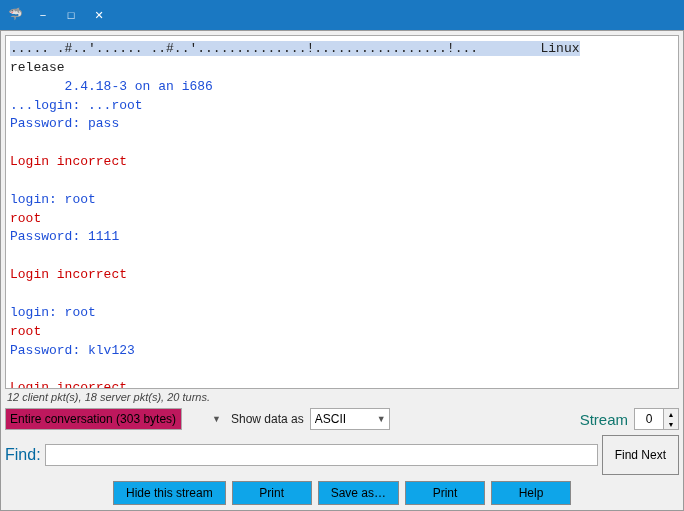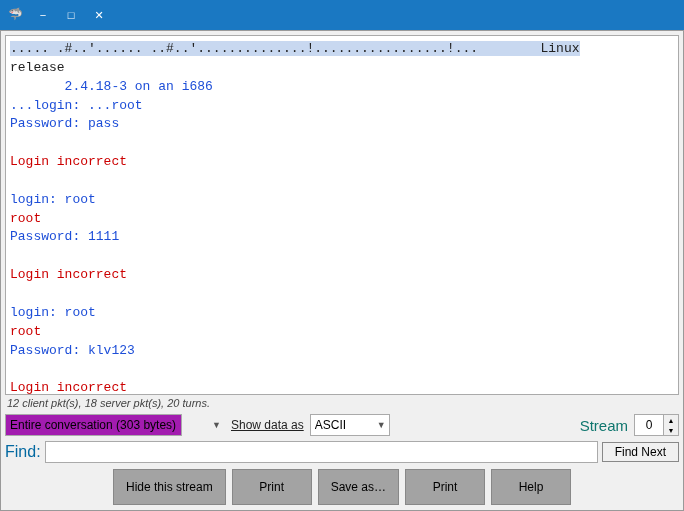--- a/index.html
+++ b/index.html
@@ -90,21 +90,21 @@
       display: flex;
       align-items: center;
       padding: 3px 4px;
       gap: 6px;
     }
 
     .dropdown-wide {
       flex: 0 0 220px;
       height: 22px;
       border: 1px solid #aaa;
-      background: #a21caf;
+      background: #be185d;
       font-size: 12px;
       padding: 0 4px;
       appearance: none;
       -webkit-appearance: none;
       position: relative;
     }
     .dropdown-wrap {
       position: relative;
       flex: 0 0 220px;
     }
@@ -116,21 +116,20 @@
       transform: translateY(-50%);
       font-size: 9px;
       pointer-events: none;
       color: #555;
     }
 
     .show-data-label {
       font-size: 12px;
       color: #222;
       white-space: nowrap;
-      text-decoration: underline;
     }
 
     .dropdown-small-wrap {
       position: relative;
       flex: 0 0 80px;
     }
     .dropdown-small-wrap::after {
       content: '▼';
       position: absolute;
       right: 4px;
@@ -203,42 +202,42 @@
     }
     .find-input {
       flex: 1;
       height: 22px;
       border: 1px solid #aaa;
       padding: 0 4px;
       font-size: 12px;
       outline: none;
     }
     .find-next-btn {
-      height: 20px;
+      height: 40px;
       padding: 0 12px;
       background: #f0f0f0;
       border: 1px solid #888;
       font-size: 12px;
       cursor: pointer;
       white-space: nowrap;
     }
 
     
     .bottom-row {
       display: flex;
       justify-content: center;
       align-items: center;
       padding: 3px 4px 5px 4px;
       gap: 6px;
     }
     .bottom-btn {
-      height: 36px;
+      height: 24px;
       min-width: 80px;
       padding: 0 12px;
-      background: #a3a3a3;
+      background: #0ea5e9;
       border: 1px solid #888;
       font-size: 12px;
       cursor: pointer;
     }
 
     
     .content-area::-webkit-scrollbar { width: 14px; }
     .content-area::-webkit-scrollbar-track { background: #f0f0f0; border-left: 1px solid #ccc; }
     .content-area::-webkit-scrollbar-thumb { background: #c0c0c0; border: 1px solid #aaa; }
   </style>

